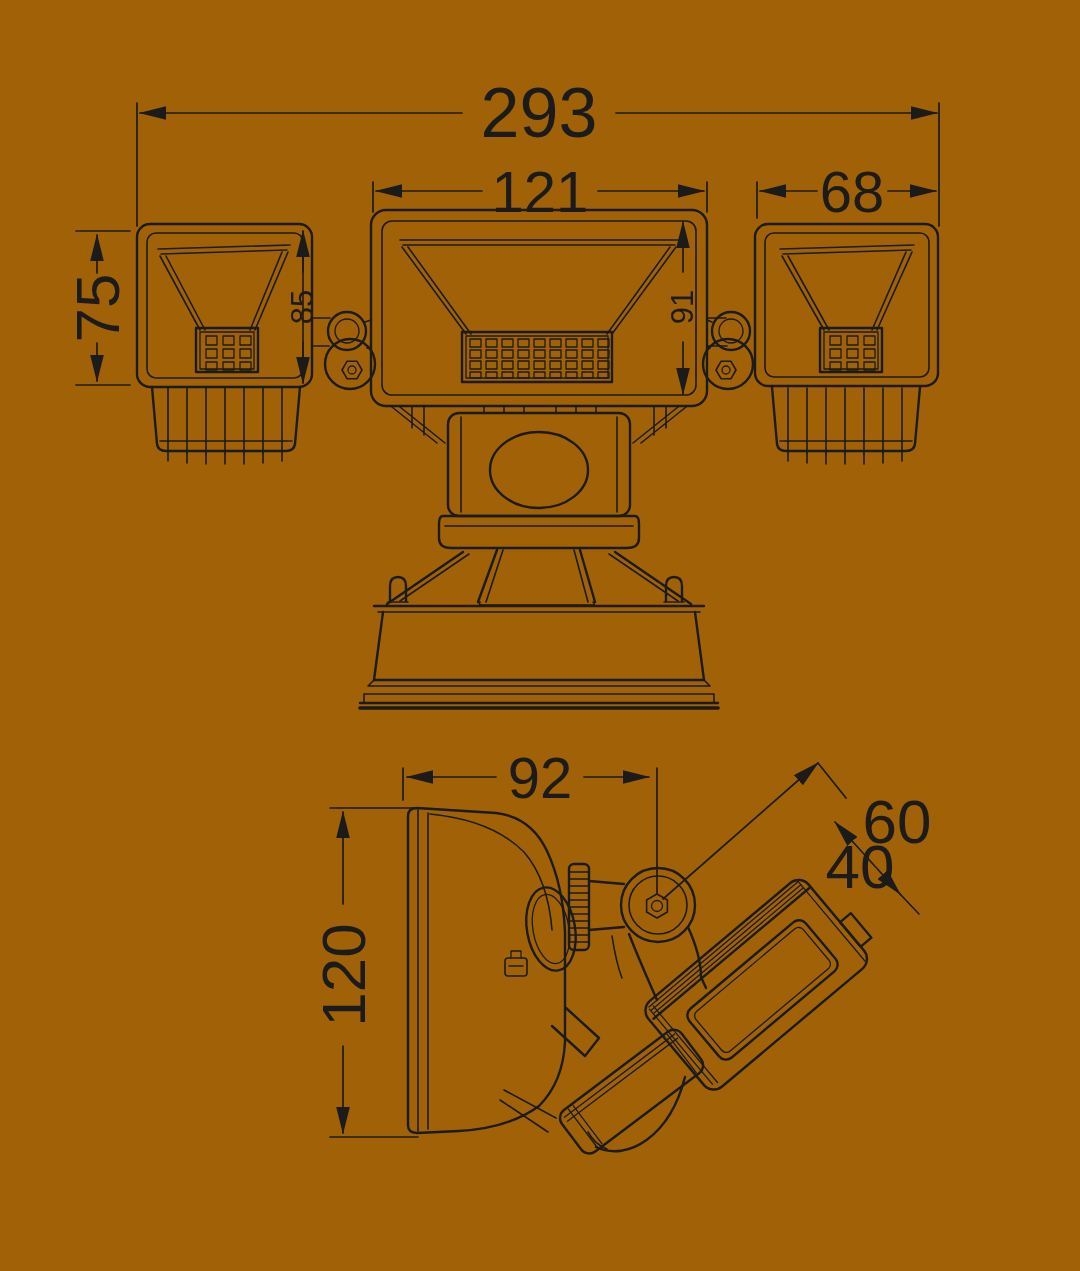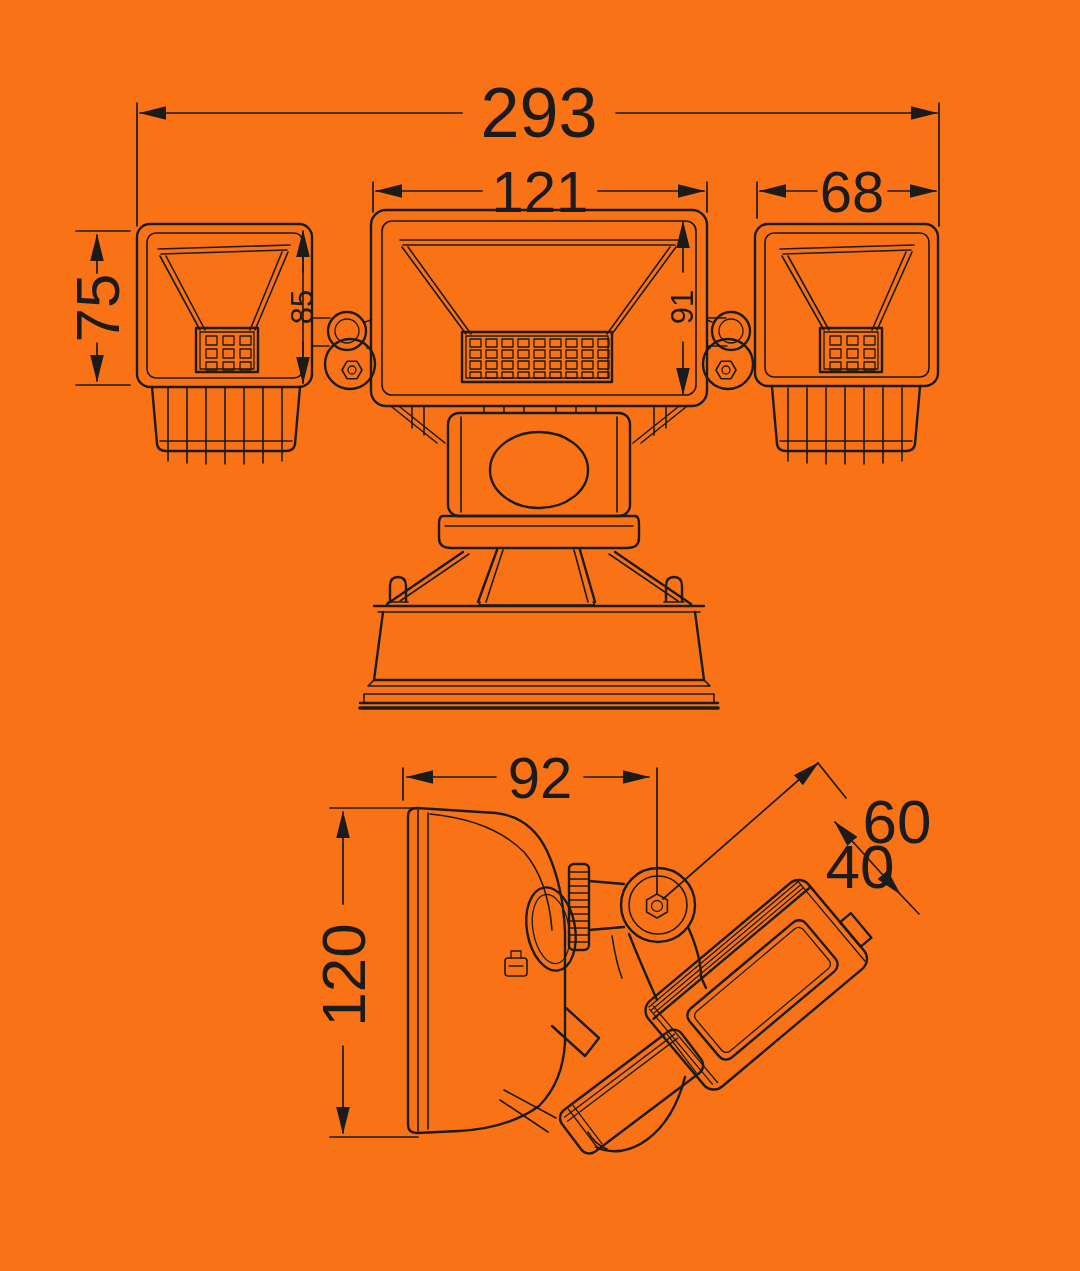--- a/index.html
+++ b/index.html
@@ -1,19 +1,19 @@
 <!DOCTYPE html>
 <html><head>
 <meta charset="utf-8">
 <style>
   html,body{margin:0;padding:0;background:#ffffff;}
   .canvas{
     position:relative;
     width:1080px;height:1271px;
-    background:#f97316;
+    background:#a16207;
     font-family:"Liberation Sans", sans-serif;
     overflow:hidden;
   }
   svg{position:absolute;left:0;top:0;}
   .ln{fill:none;stroke:#1b1b1b;stroke-width:2.4;stroke-linecap:round;stroke-linejoin:round;}
   .ln2{fill:none;stroke:#1b1b1b;stroke-width:1.6;stroke-linecap:round;stroke-linejoin:round;}
   .ln3{fill:none;stroke:#1b1b1b;stroke-width:1.3;stroke-linecap:round;stroke-linejoin:round;}
   .dim{fill:none;stroke:#1b1b1b;stroke-width:1.7;stroke-linecap:round;}
   .thick{fill:none;stroke:#1b1b1b;stroke-width:3.6;stroke-linecap:round;}
   text{fill:#1b1b1b;}

